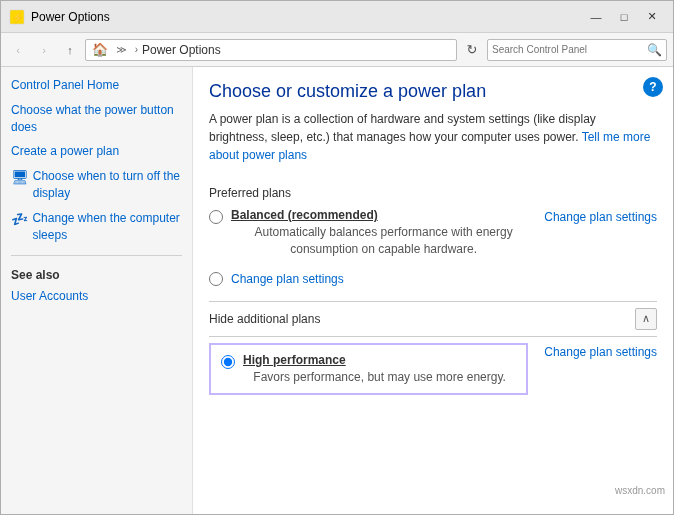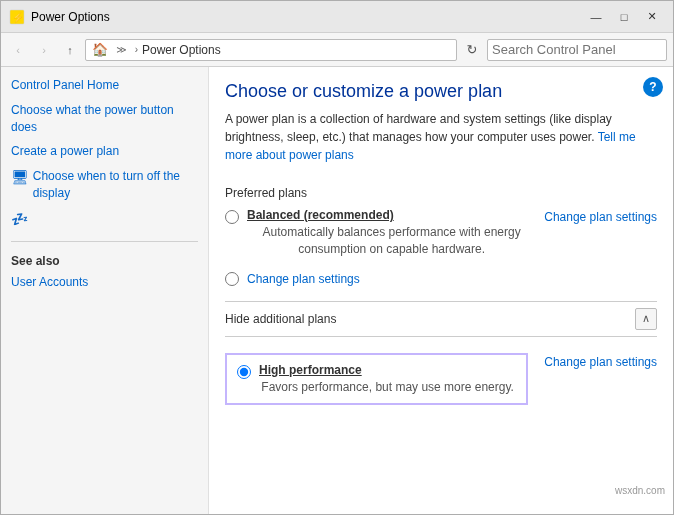--- a/index.html
+++ b/index.html
@@ -135,21 +135,21 @@
       display: flex;
       align-items: center;
       border-radius: 2px;
       overflow: hidden;
     }
 
     .search-input {
       flex: 1;
       border: none;
       outline: none;
-      font-size: 13px;
+      font-size: 10px;
       padding: 0 4px;
       color: #999;
       background: transparent;
     }
 
     .search-icon-box {
       width: 22px;
       height: 22px;
       display: flex;
       align-items: center;
@@ -161,21 +161,21 @@
 
     
     .main-content {
       display: flex;
       flex: 1;
       overflow: hidden;
     }
 
     
     .sidebar {
-      width: 208px;
+      width: 192px;
       background: #f5f5f5;
       border-right: 1px solid #e0e0e0;
       padding: 10px 10px;
       flex-shrink: 0;
       overflow-y: auto;
     }
 
     .sidebar-item {
       margin-bottom: 8px;
       cursor: pointer;
@@ -301,21 +301,21 @@
       text-decoration: none;
     }
 
     
     .collapsible-header {
       display: flex;
       align-items: center;
       border-top: 1px solid #ccc;
       border-bottom: 1px solid #ccc;
       padding: 6px 0;
-      margin-bottom: 16px;
+      margin-bottom: 6px;
       cursor: pointer;
     }
 
     .collapsible-label {
       font-size: 12px;
       color: #333;
       flex: 1;
     }
 
     .chevron-btn {
@@ -407,20 +407,21 @@
       <div class="sidebar-item">
         <a style="display:flex;align-items:flex-start;gap:4px;">
           <span style="font-size:14px;flex-shrink:0;">🖥</span>
           <span>Choose when to turn off the display</span>
         </a>
       </div>
 
       <div class="sidebar-item">
         <a style="display:flex;align-items:flex-start;gap:4px;">
           <span style="font-size:14px;flex-shrink:0;">💤</span>
+          <span>Change when the computer sleeps</span>
         </a>
       </div>
 
       <hr class="sidebar-divider">
 
       <div class="see-also-label">See also</div>
 
       <div class="sidebar-item">
         <a>User Accounts</a>
       </div>

